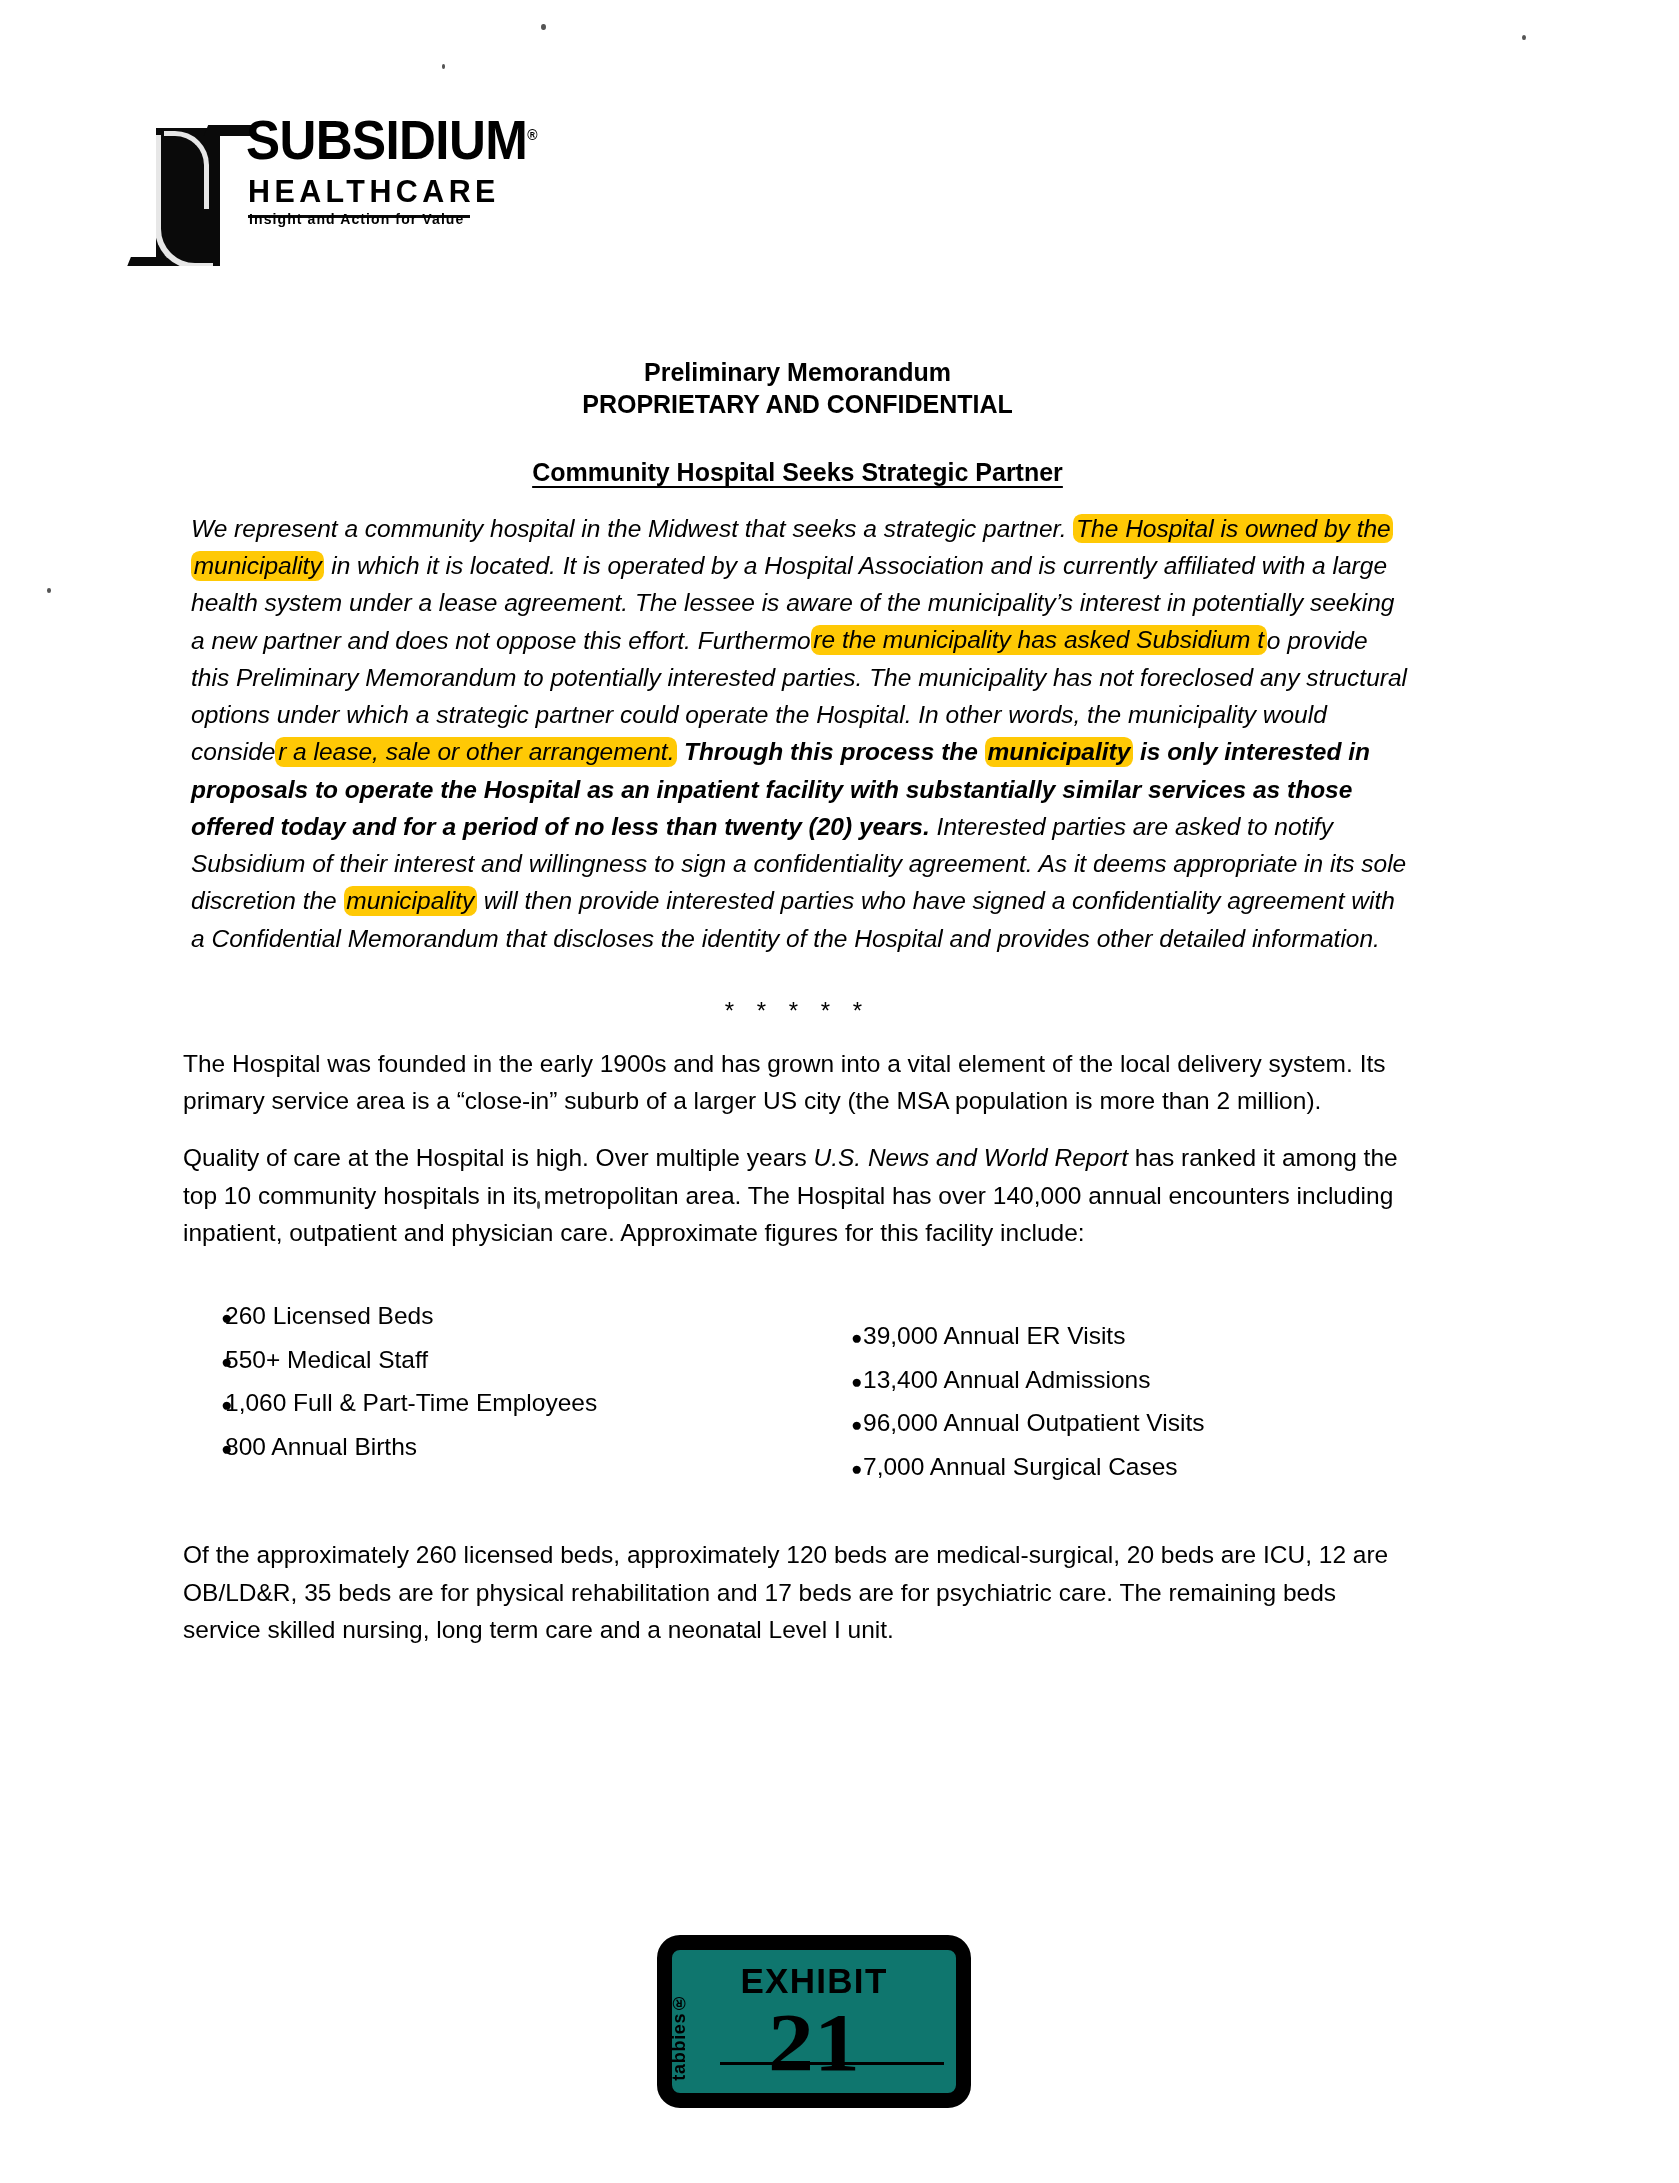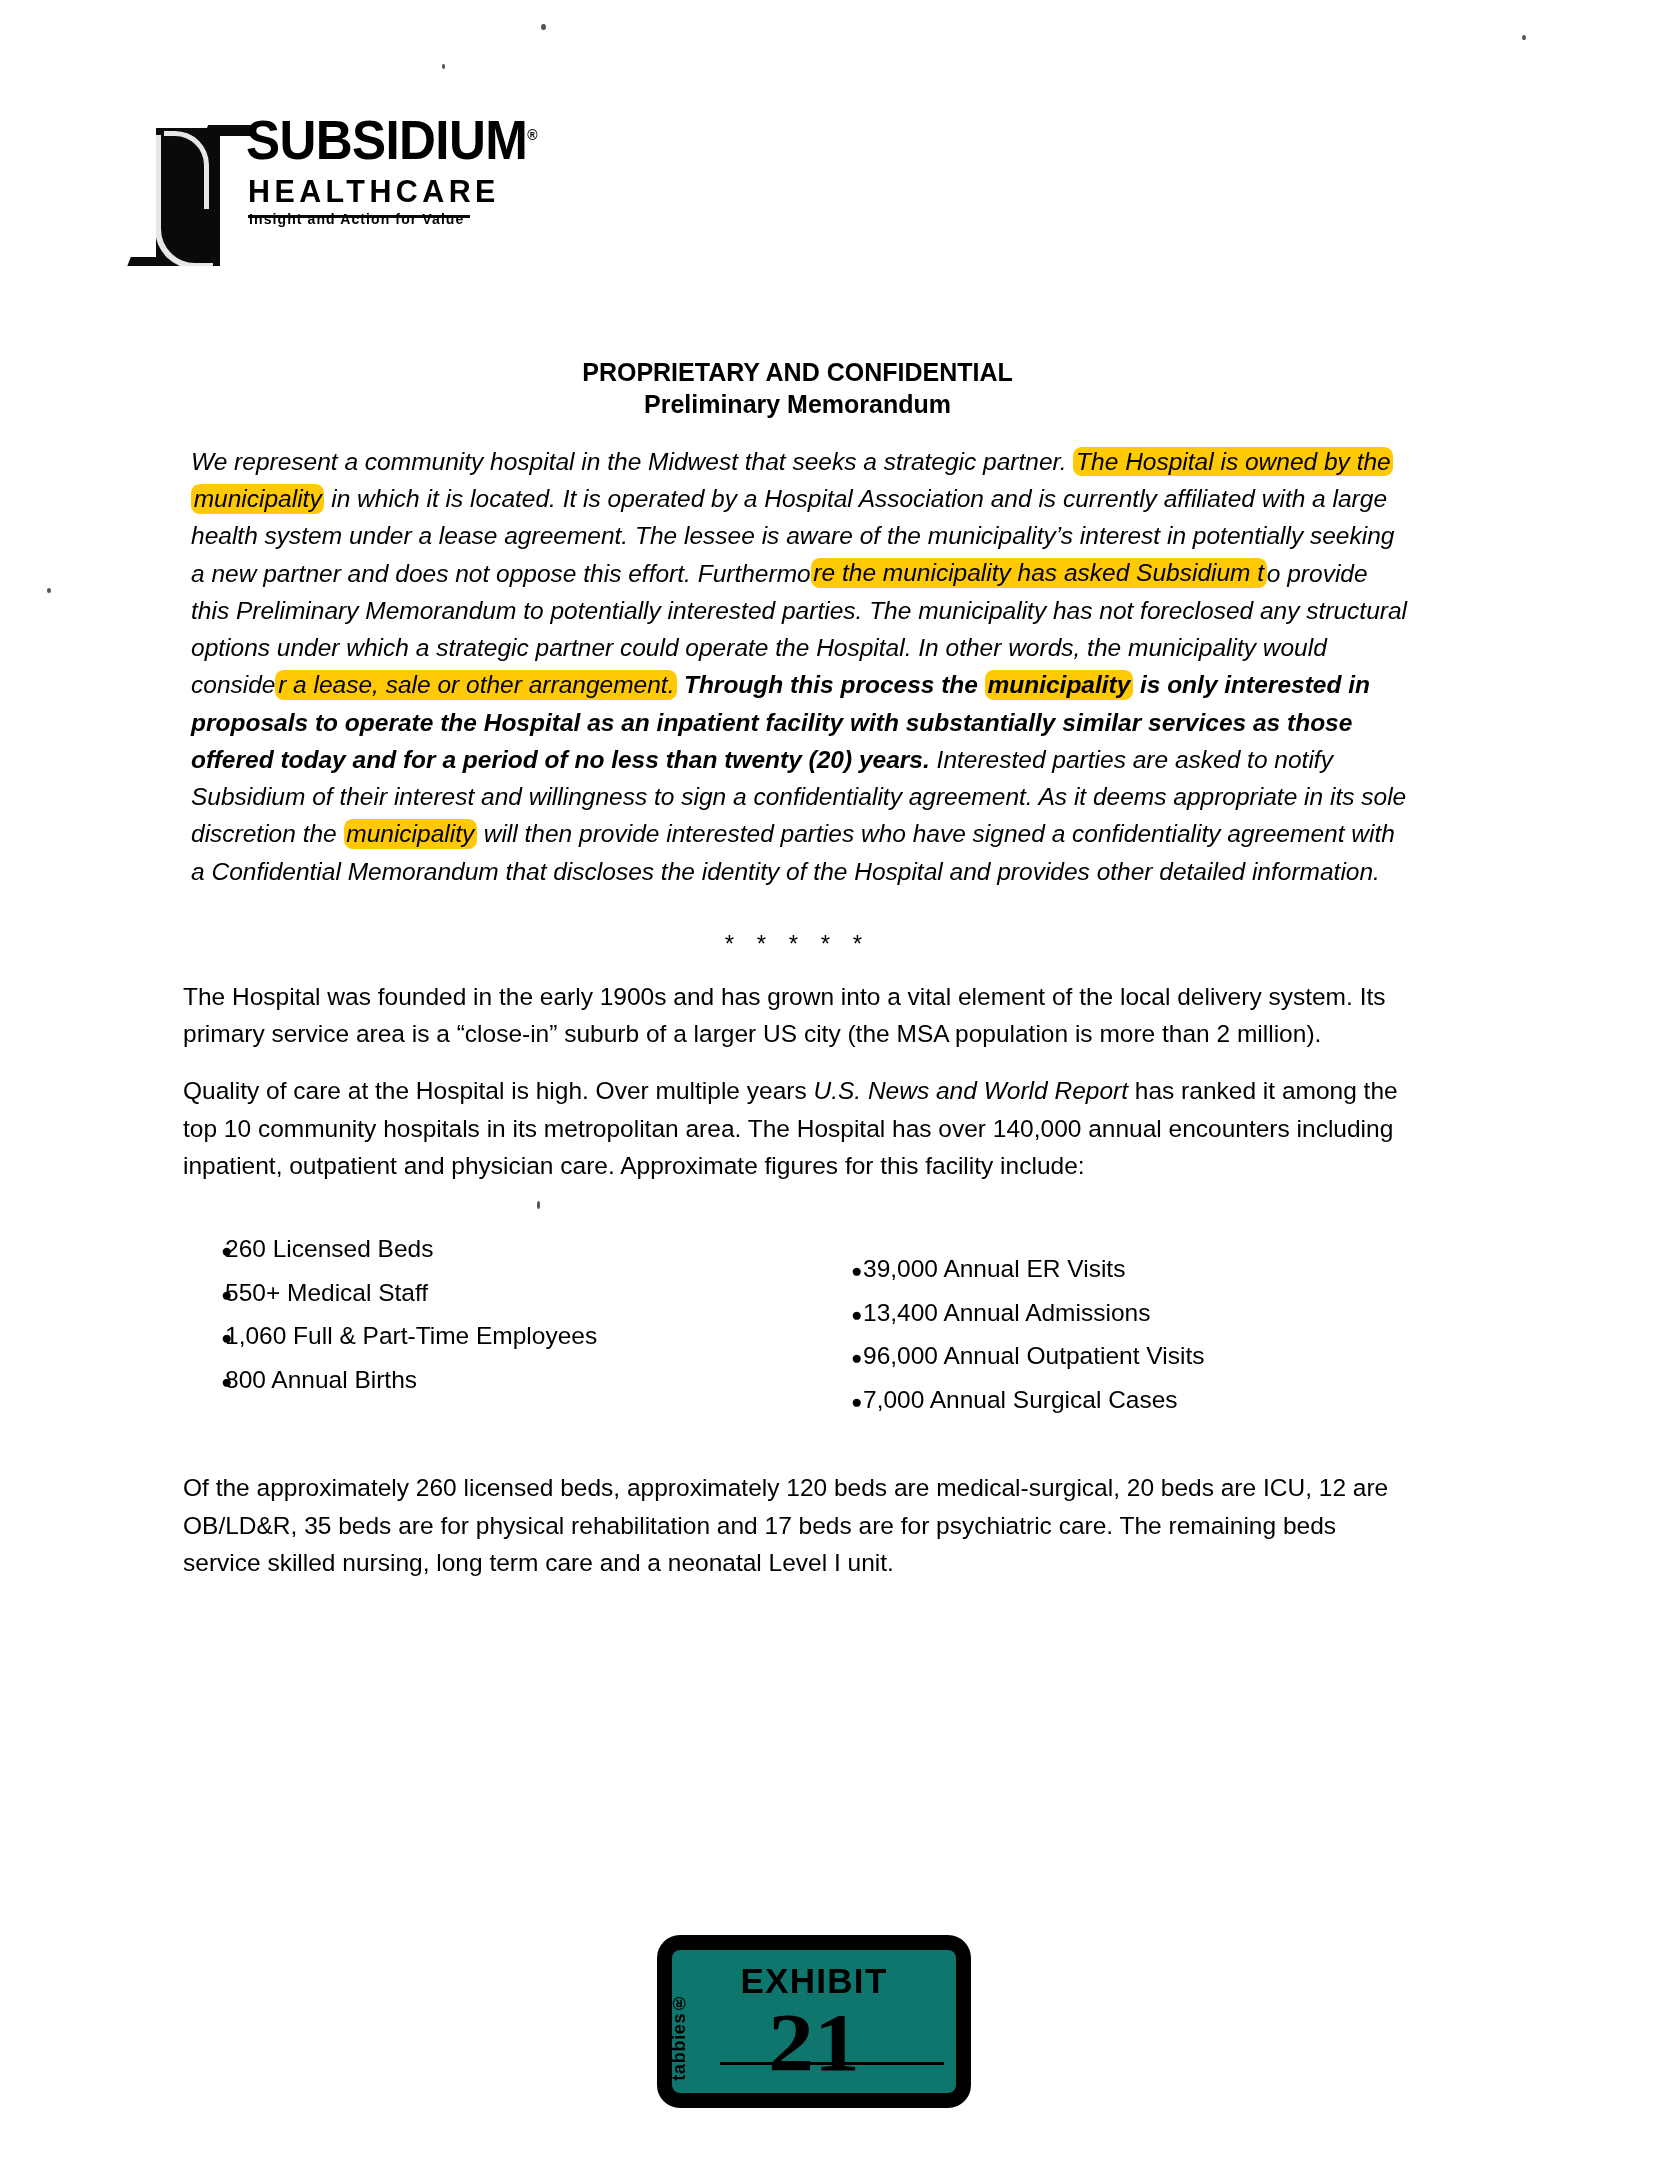--- a/index.html
+++ b/index.html
@@ -276,22 +276,23 @@
       <div class="swoosh2"></div>
     </div>
     <div class="logo-word"><span>SUBSIDIUM</span><sup>®</sup></div>
     <div class="logo-sub">HEALTHCARE</div>
     <div class="logo-rule"></div>
     <div class="logo-tag">Insight and Action for Value</div>
   </div>
 
   <div class="doc">
 
+    <div class="hd-center">Preliminary Memorandum</div>
     <div class="hd-center">PROPRIETARY AND CONFIDENTIAL</div>
-    <div class="hd-center">Preliminary Memorandum</div>
+    <div class="hd-title">Community Hospital Seeks Strategic Partner</div>
 
     <div class="para ital"><span>We represent a community hospital in the Midwest that seeks a strategic partner.  </span><span class="hl">The Hospital is owned by the municipality</span><span> in which it is located.  It is operated by a Hospital Association and is currently affiliated with a large health system under a lease agreement.  The lessee is aware of the municipality’s interest in potentially seeking a new partner and does not oppose this effort.  Furthermo</span><span class="hl">re the municipality has asked Subsidium t</span><span>o provide this Preliminary Memorandum to potentially interested parties.  The municipality has not foreclosed any structural options under which a strategic partner could operate the Hospital.  In other words, the municipality would conside</span><span class="hl">r a lease, sale or other arrangement.</span><b>  Through this process the </b><b class="hl">municipality</b><b> is only interested in proposals to operate the Hospital as an inpatient facility with substantially similar services as those offered today and for a period of no less than twenty (20) years.</b><span>  Interested parties are asked to notify Subsidium of their interest and willingness to sign a confidentiality agreement.  As it deems appropriate in its sole discretion the </span><span class="hl">municipality</span><span> will then provide interested parties who have signed a confidentiality agreement with a Confidential Memorandum that discloses the identity of the Hospital and provides other detailed information.</span></div>
 
     <div class="stars">* * * * *</div>
 
     <div class="para plain">The Hospital was founded in the early 1900s and has grown into a vital element of the local delivery system.  Its primary service area is a “close-in” suburb of a larger US city (the MSA population is more than 2 million).</div>
 
     <div class="para plain"><span>Quality of care at the Hospital is high.  Over multiple years </span><i>U.S. News and World Report</i><span> has ranked it among the top 10 community hospitals in its metropolitan area.  The Hospital has over 140,000 annual encounters including inpatient, outpatient and physician care.  Approximate figures for this facility include:</span></div>
 
     <div class="bullets">

